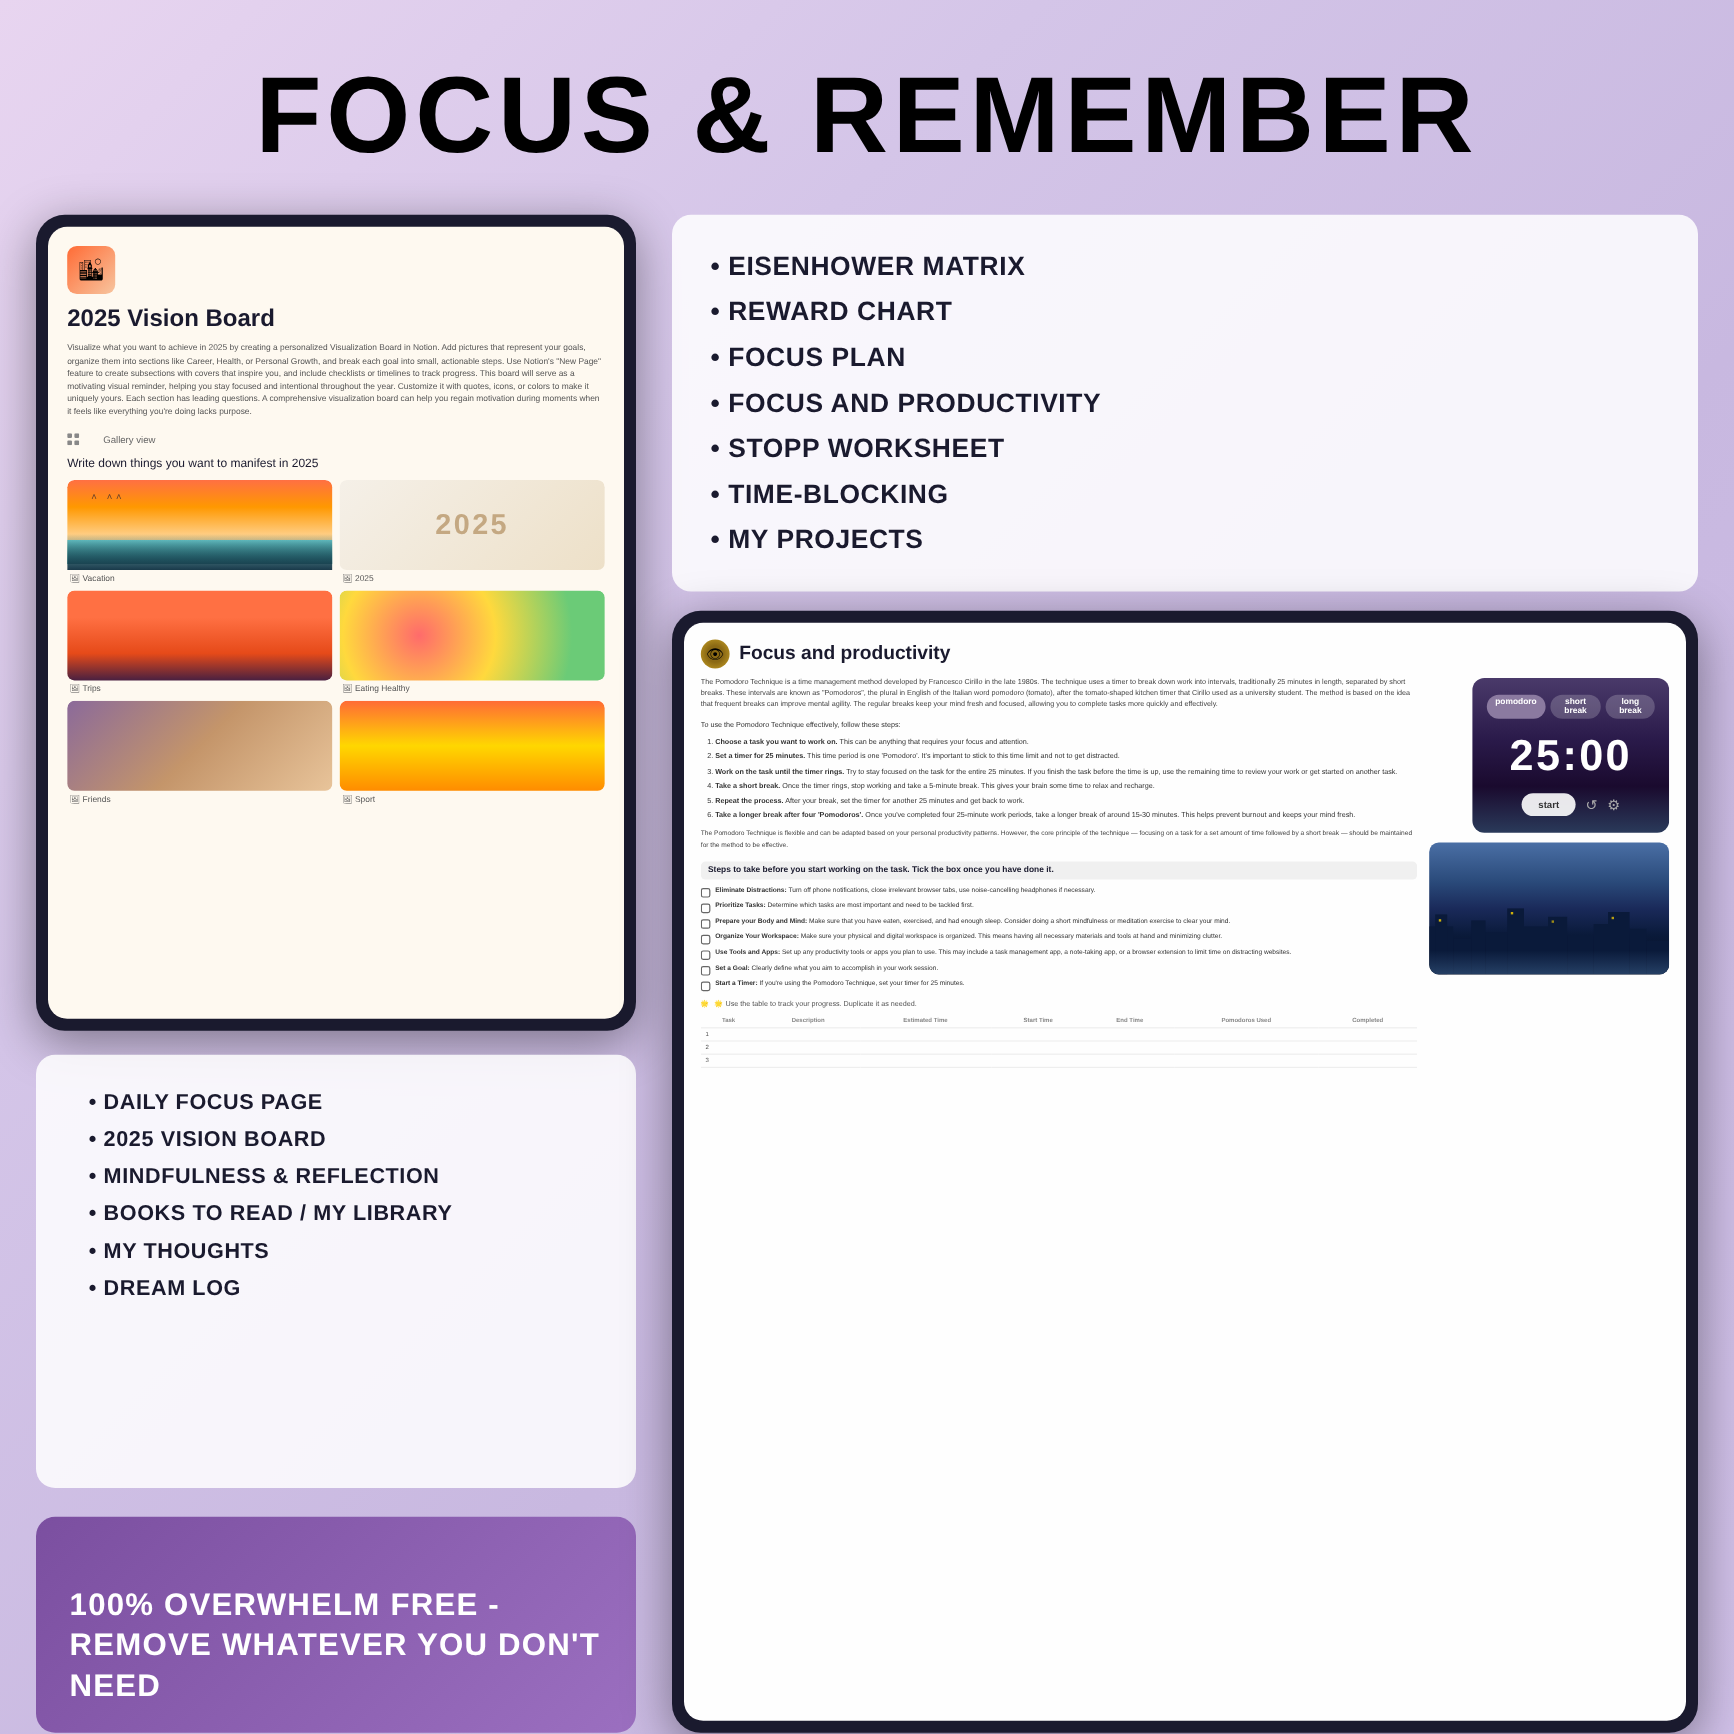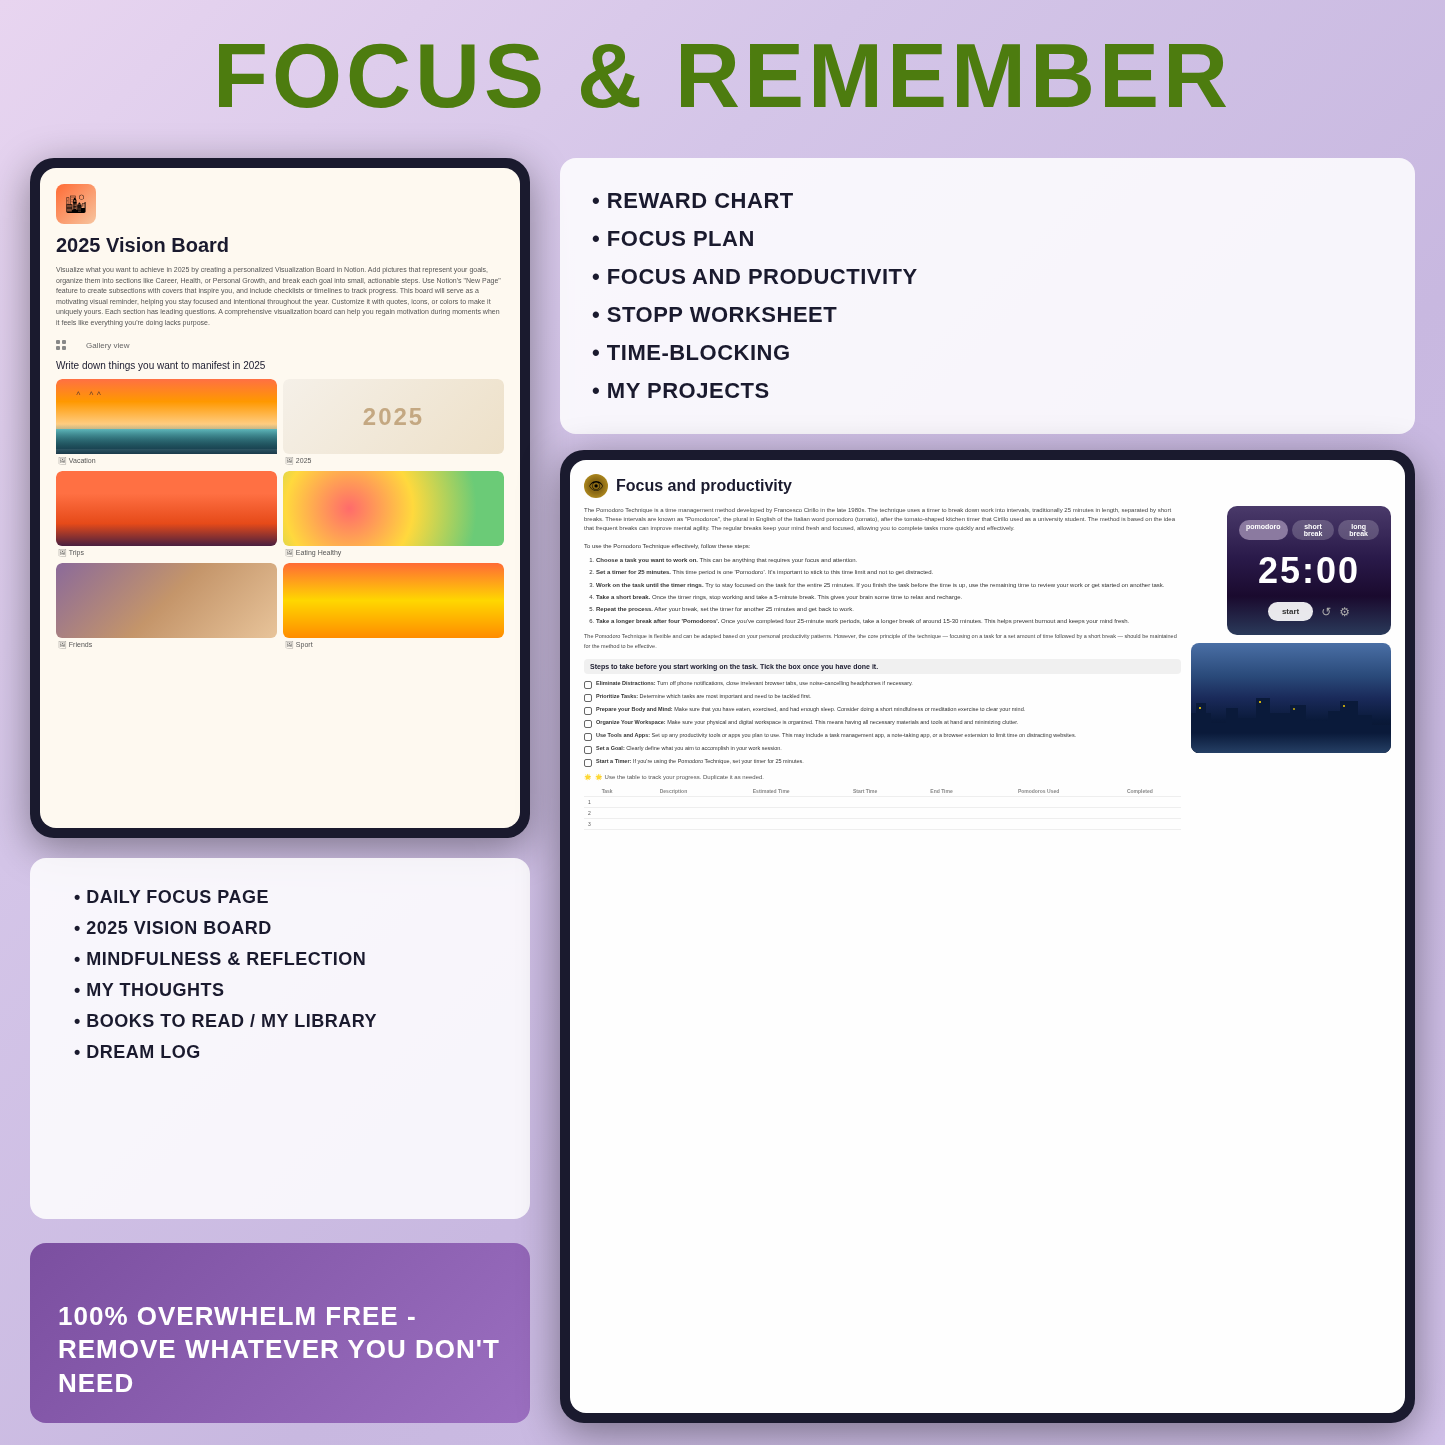--- a/index.html
+++ b/index.html
@@ -10,23 +10,23 @@
       font-family: 'Arial', sans-serif;
       overflow: hidden;
       position: relative;
     }
 
     
     .main-title {
       text-align: center;
       font-size: 90px;
       font-weight: 900;
-      color: #4d7c0f;
+      color: #000000;
       letter-spacing: 4px;
-      padding-top: 25px;
+      padding-top: 46px;
       padding-bottom: 20px;
       font-family: 'Arial Black', Arial, sans-serif;
     }
 
     .content-area {
       display: flex;
       gap: 30px;
       padding: 10px 30px;
       height: calc(100% - 160px);
     }
@@ -535,36 +535,37 @@
 
         </div>
       </div>
     </div>
 
     <div class="bullet-list-box">
       <ul class="bullet-list">
         <li>DAILY FOCUS PAGE</li>
         <li>2025 VISION BOARD</li>
         <li>MINDFULNESS &amp; REFLECTION</li>
+        <li>BOOKS TO READ / MY LIBRARY</li>
         <li>MY THOUGHTS</li>
-        <li>BOOKS TO READ / MY LIBRARY</li>
         <li>DREAM LOG</li>
       </ul>
     </div>
 
     <div class="bottom-banner">
       <div class="bottom-banner-text">100% OVERWHELM FREE - REMOVE WHATEVER YOU DON'T NEED</div>
     </div>
 
   </div>
 
   <div class="right-col">
 
     <div class="top-right-list">
       <ul>
+        <li>EISENHOWER MATRIX</li>
         <li>REWARD CHART</li>
         <li>FOCUS PLAN</li>
         <li>FOCUS AND PRODUCTIVITY</li>
         <li>STOPP WORKSHEET</li>
         <li>TIME-BLOCKING</li>
         <li>MY PROJECTS</li>
       </ul>
     </div>
 
     <div class="tablet-right">

